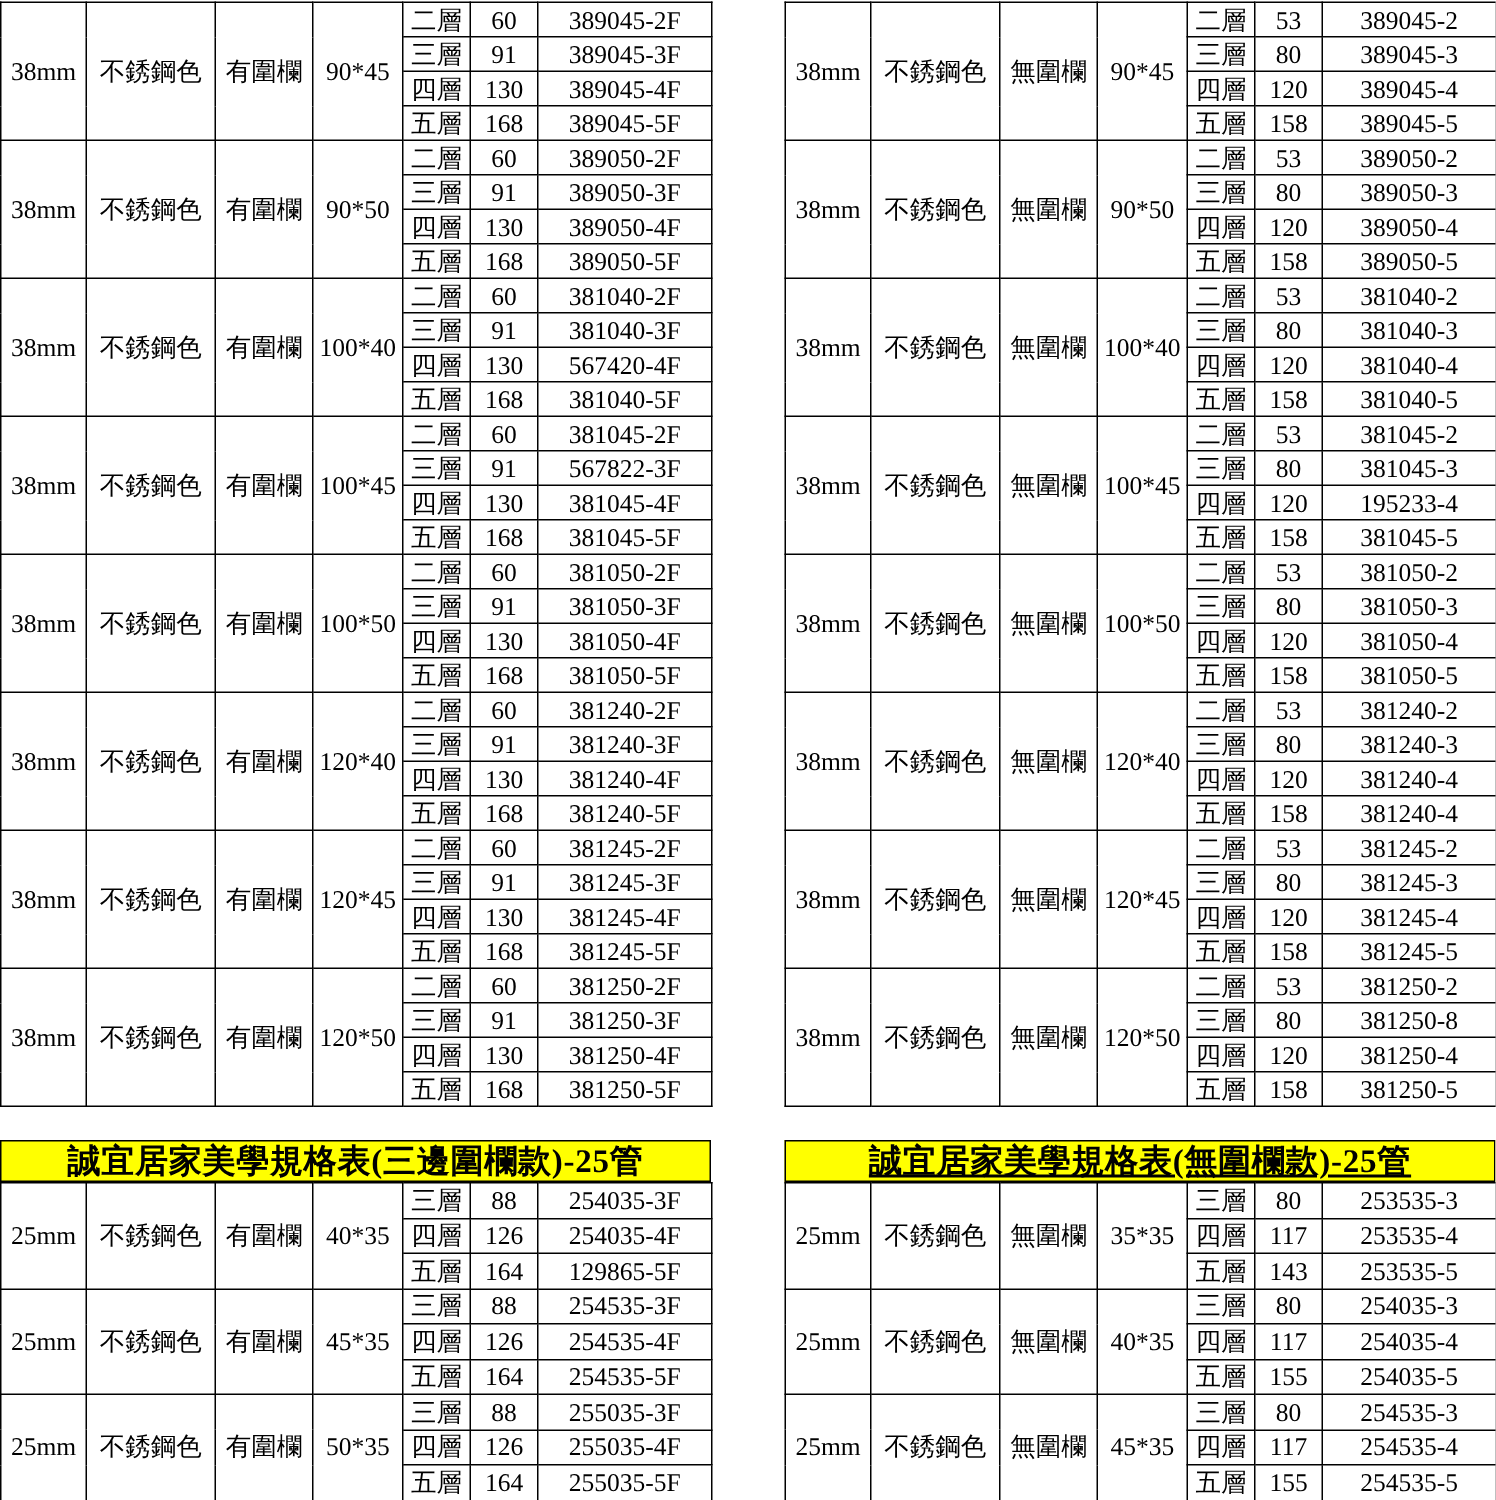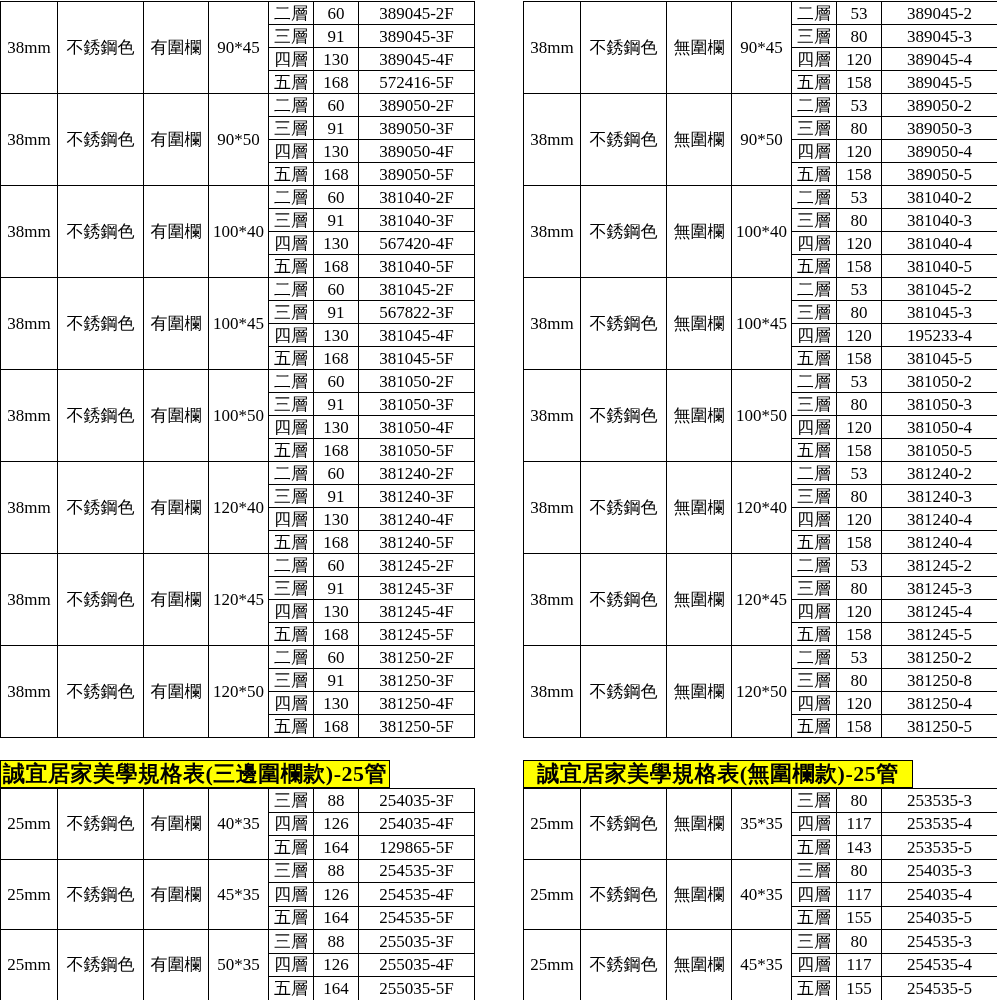--- a/index.html
+++ b/index.html
@@ -27,31 +27,31 @@
   }
   table.top-table tr{height:23px;}
   table.bottom-table tr{height:23.5px;}
   #table-top-left{left:0;top:1px;}
   #table-top-right{left:523px;top:1px;}
   #table-bottom-left{left:0;top:788px;}
   #table-bottom-right{left:523px;top:788px;}
   .titlebar{
     position:absolute;
     top:760px;
-    width:390px;height:28px;
+    width:474px;height:28px;
     box-sizing:border-box;
     border:1px solid #000000;
     text-align:center;
     font-size:22px;
     font-weight:bold;
     line-height:26px;
     letter-spacing:0.5px;
   }
   #title-left{left:0;}
-  #title-right{left:523px;}
+  #title-right{left:523px;text-decoration:underline;}
 </style>
 </head>
 <body style="background: rgb(255, 255, 255);">
 
 <div class="page">
 
   <table class="spec top-table" id="table-top-left">
     <colgroup>
       <col style="width:57px">
         <col style="width:86px">
@@ -77,21 +77,21 @@
           <td>389045-3F</td>
         </tr>
         <tr>
           <td>四層</td>
           <td>130</td>
           <td>389045-4F</td>
         </tr>
         <tr>
           <td>五層</td>
           <td>168</td>
-          <td>572416-5F</td>
+          <td>389045-5F</td>
         </tr>
         <tr>
           <td rowspan="4">38mm</td>
           <td rowspan="4">不銹鋼色</td>
           <td rowspan="4">有圍欄</td>
           <td rowspan="4">90*50</td>
           <td>二層</td>
           <td>60</td>
           <td>389050-2F</td>
         </tr>

